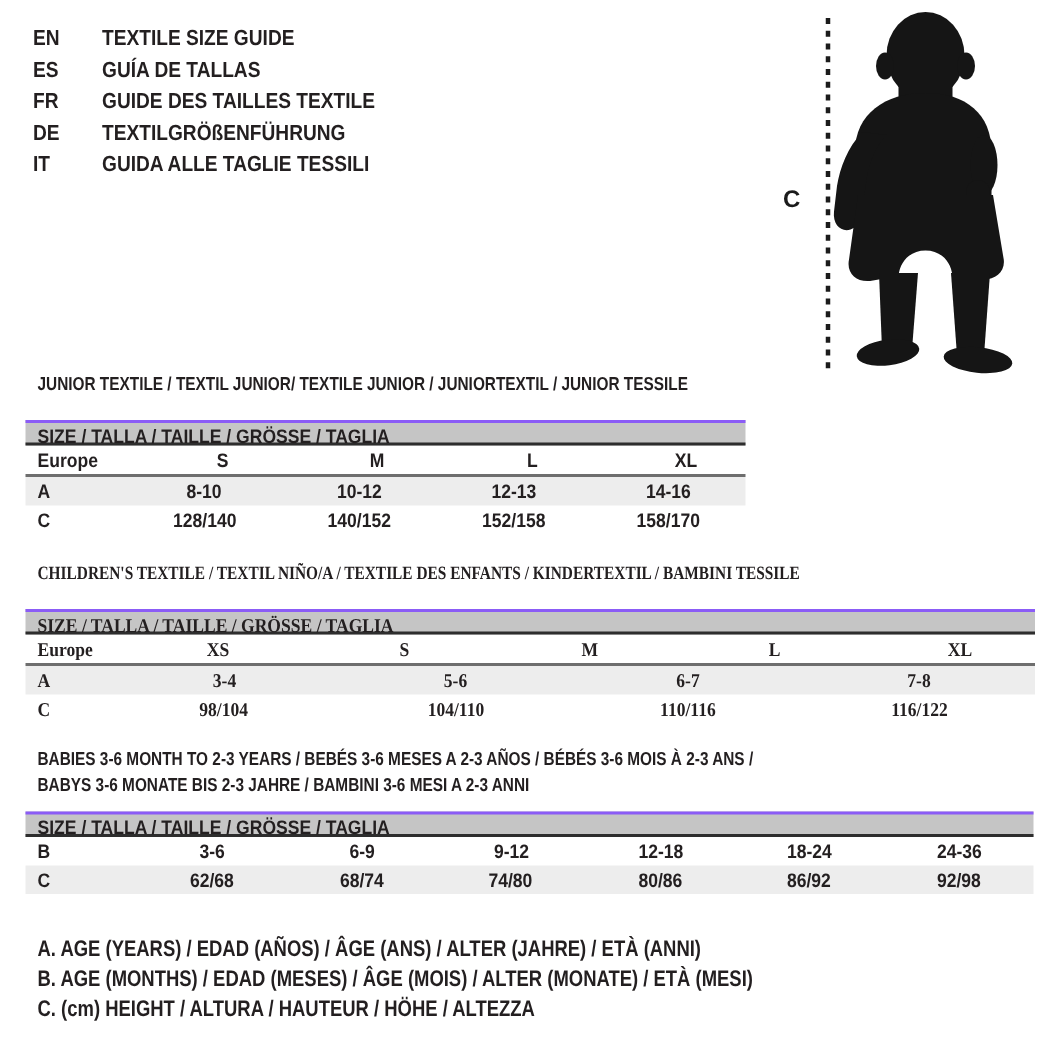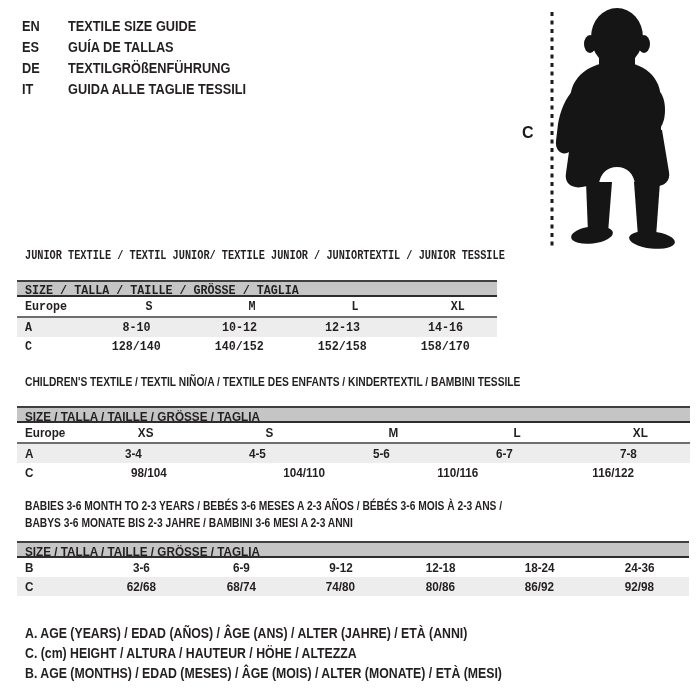--- a/index.html
+++ b/index.html
@@ -17,30 +17,30 @@
   
   .langs{position:absolute;left:22px;top:16px;}
   .lang-row{height:21px;line-height:21px;font-size:14.5px;}
   .lang-code{display:inline-block;width:46px;}
 
   
   .figure-svg{position:absolute;left:510px;top:0;width:190px;height:255px;}
 
   
   .sec{position:absolute;left:17px;}
-  .t1{top:250px;width:480px;font-family:Liberation Mono, monospace;--lw:68px;}
-  .t2{top:376px;width:673px;--lw:55px;}
+  .t1{top:250px;width:480px;--lw:68px;}
+  .t2{top:376px;width:673px;font-family:Liberation Serif, serif;--lw:55px;}
   .t3{top:500px;width:672px;--lw:75px;}
   .ttl{height:13px;line-height:13px;font-size:12.5px;margin-left:8px;}
   .ttl2{margin-top:4px;}
   .t1 .band,.t2 .band{margin-top:17px;}
   .t3 .band{margin-top:11px;}
   .band{
     height:17px;line-height:17px;font-size:13px;background:#c5c5c5;
-    border-top:2px solid #404040;border-bottom:2px solid #2d2d2d;
+    border-top:2px solid #8b5cf6;border-bottom:2px solid #2d2d2d;
     padding-left:8px;box-sizing:border-box;
   }
   .band{padding-left:0;}
   .band .cond{margin-left:8px;}
   .row{display:flex;height:19px;line-height:19px;font-size:13px;align-items:center;}
   .row.shaded{background:#ededed;}
   .row.rule{border-bottom:2px solid #6e6e6e;box-sizing:content-box;gap:24px;}
   .lbl{width:var(--lw);padding-left:8px;box-sizing:border-box;flex:none;}
   .cell{flex:1;display:flex;justify-content:center;align-items:center;}
 
@@ -49,20 +49,21 @@
   .note{height:20px;line-height:20px;font-size:15px;}
 </style>
 </head>
 <body>
 
 <div class="page">
 
   <div class="langs" id="langs">
       <div class="lang-row"><span class="lang-code cond s88">EN</span><span class="cond s88">TEXTILE SIZE GUIDE</span></div>
       <div class="lang-row"><span class="lang-code cond s88">ES</span><span class="cond s88">GUÍA DE TALLAS</span></div>
+      <div class="lang-row"><span class="lang-code cond s88">FR</span><span class="cond s88">GUIDE DES TAILLES TEXTILE</span></div>
       <div class="lang-row"><span class="lang-code cond s88">DE</span><span class="cond s88">TEXTILGRÖßENFÜHRUNG</span></div>
       <div class="lang-row"><span class="lang-code cond s88">IT</span><span class="cond s88">GUIDA ALLE TAGLIE TESSILI</span></div>
     </div>
 
   <svg class="figure-svg" viewBox="0 0 190 255">
     <line x1="42" y1="12" x2="42" y2="246" stroke="#1b1b1b" stroke-width="3" stroke-dasharray="4 4.5"></line>
     <text x="12" y="138" font-size="16" font-weight="bold" fill="#1b1b1b" font-family="Liberation Sans, sans-serif">C</text>
     <g fill="#151515" transform="translate(45,4)">
       <ellipse cx="62" cy="33" rx="26" ry="29"></ellipse>
       <ellipse cx="35" cy="40" rx="6" ry="9"></ellipse>
@@ -150,23 +151,20 @@
           <div class="cell">
             <span class="cond s90 ctr">XL</span>
           </div>
         </div>
         <div class="row shaded">
           <div class="lbl"><span class="cond s90">A</span></div>
           <div class="cell">
             <span class="cond s90 ctr">3-4</span>
           </div>
           <div class="cell">
-            <span class="cond s90 ctr">4-5</span>
-          </div>
-          <div class="cell">
             <span class="cond s90 ctr">5-6</span>
           </div>
           <div class="cell">
             <span class="cond s90 ctr">6-7</span>
           </div>
           <div class="cell">
             <span class="cond s90 ctr">7-8</span>
           </div>
         </div>
         <div class="row">
@@ -229,17 +227,17 @@
           </div>
           <div class="cell">
             <span class="cond s90 ctr">92/98</span>
           </div>
         </div>
       </div>
     </div>
 
   <div class="notes" id="notes">
       <div class="note"><span class="cond s82">A. AGE (YEARS) / EDAD (AÑOS) / ÂGE (ANS) / ALTER (JAHRE) / ETÀ (ANNI)</span></div>
+      <div class="note"><span class="cond s82">B. AGE (MONTHS) / EDAD (MESES) / ÂGE (MOIS) / ALTER (MONATE) / ETÀ (MESI)</span></div>
       <div class="note"><span class="cond s82">C. (cm) HEIGHT / ALTURA / HAUTEUR / HÖHE / ALTEZZA</span></div>
-      <div class="note"><span class="cond s82">B. AGE (MONTHS) / EDAD (MESES) / ÂGE (MOIS) / ALTER (MONATE) / ETÀ (MESI)</span></div>
     </div>
 
 </div>
 
 </body></html>

